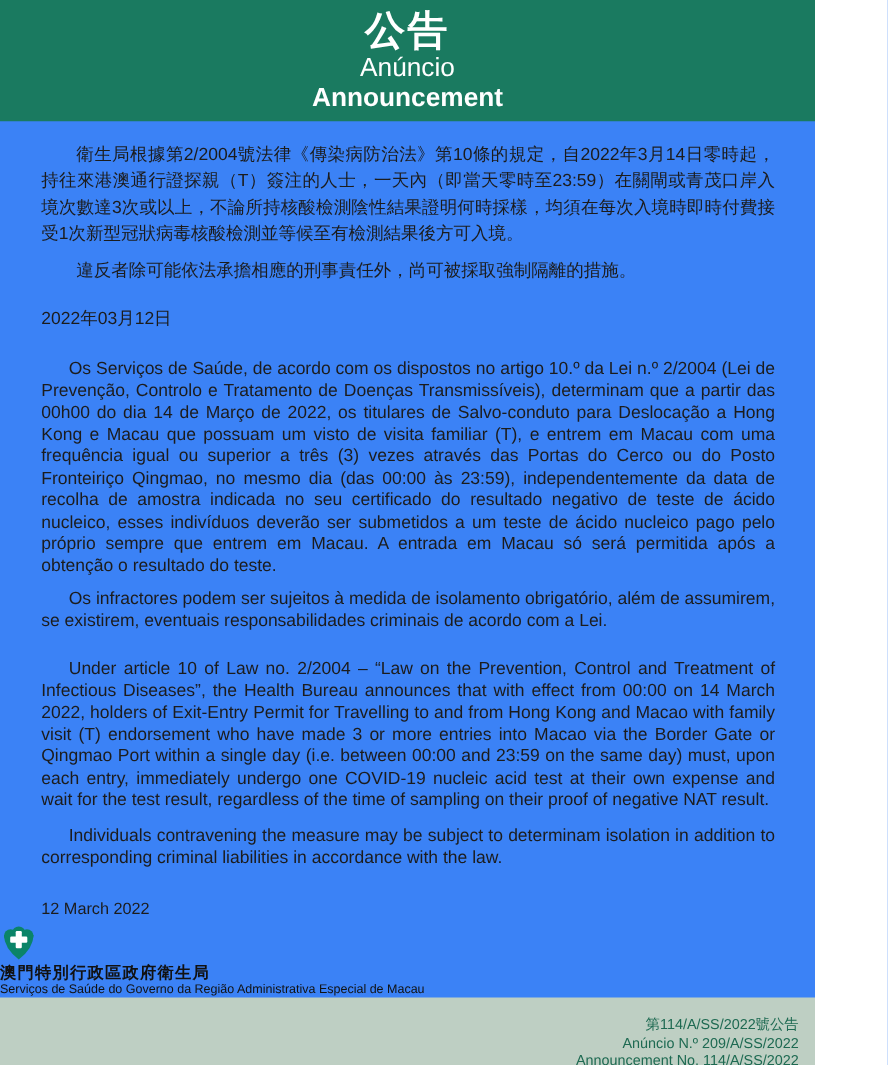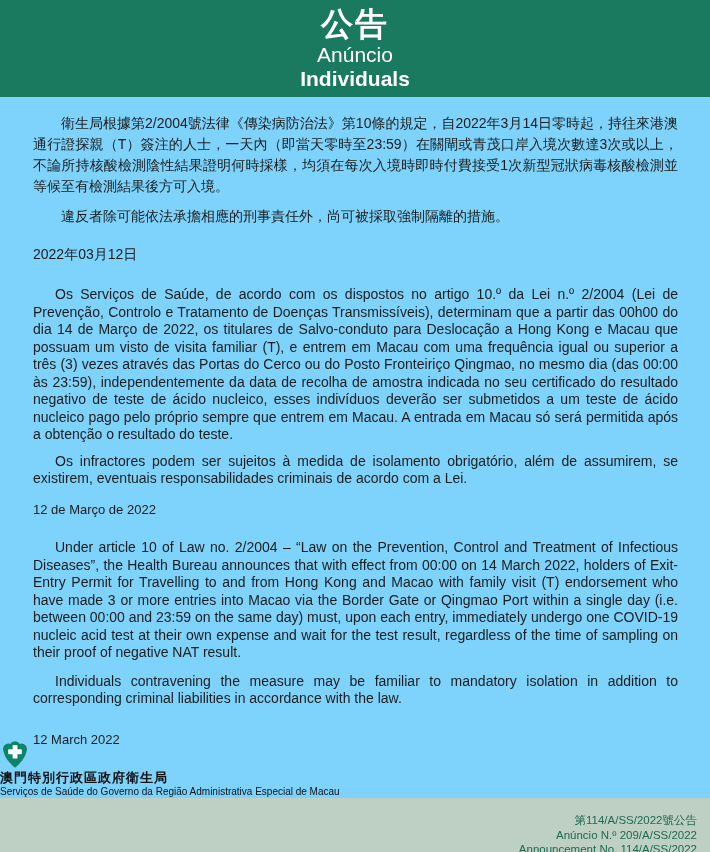--- a/index.html
+++ b/index.html
@@ -1,17 +1,17 @@
 <!DOCTYPE html>
 <html style="--header-green: #1a7a60; --footer-bg: #becfc3; --footer-text: #1e6a52; --logo-green: #0b8468;"><head>
 <meta charset="utf-8">
 <style>
   html,body{margin:0;padding:0;background:#ffffff;}
   body{font-family:"Liberation Sans","DejaVu Sans",sans-serif;}
-  .page{position:relative;width:710px;height:852px;background:#7dd3fc;overflow:hidden;}
+  .page{position:relative;width:652px;height:852px;background:#3b82f6;overflow:hidden;}
 
   
   .header{background:var(--header-green,#1a7a60);color:#ffffff;text-align:center;
           height:97px;box-sizing:border-box;padding-top:5px;}
   .header-zh{font-size:32px;font-weight:bold;line-height:38px;letter-spacing:2px;}
   .header-pt{font-size:21px;font-weight:normal;line-height:24px;}
   .header-en{font-size:21px;font-weight:bold;line-height:24px;}
 
   
   .doc-body{padding:16px 32px 0 33px;color:#1c1c1c;}
@@ -42,34 +42,33 @@
   .footer div{font-size:11.5px;line-height:14.5px;}
 </style>
 </head>
 <body>
 
 <div class="page">
 
   <div class="header">
     <div class="header-zh">公告</div>
     <div class="header-pt">Anúncio</div>
-    <div class="header-en">Individuals</div>
+    <div class="header-en">Announcement</div>
   </div>
 
   <div class="doc-body">
     <p class="zh-par zh-p1">衛生局根據第2/2004號法律《傳染病防治法》第10條的規定，自2022年3月14日零時起，持往來港澳通行證探親（T）簽注的人士，一天內（即當天零時至23:59）在關閘或青茂口岸入境次數達3次或以上，不論所持核酸檢測陰性結果證明何時採樣，均須在每次入境時即時付費接受1次新型冠狀病毒核酸檢測並等候至有檢測結果後方可入境。</p>
     <p class="zh-par zh-p2">違反者除可能依法承擔相應的刑事責任外，尚可被採取強制隔離的措施。</p>
     <p class="zh-date">2022年03月12日</p>
 
     <p class="lat-par pt-p1">Os Serviços de Saúde, de acordo com os dispostos no artigo 10.º da Lei n.º 2/2004 (Lei de Prevenção, Controlo e Tratamento de Doenças Transmissíveis), determinam que a partir das 00h00 do dia 14 de Março de 2022, os titulares de Salvo-conduto para Deslocação a Hong Kong e Macau que possuam um visto de visita familiar (T), e entrem em Macau com uma frequência igual ou superior a três (3) vezes através das Portas do Cerco ou do Posto Fronteiriço Qingmao, no mesmo dia (das 00:00 às 23:59), independentemente da data de recolha de amostra indicada no seu certificado do resultado negativo de teste de ácido nucleico, esses indivíduos deverão ser submetidos a um teste de ácido nucleico pago pelo próprio sempre que entrem em Macau. A entrada em Macau só será permitida após a obtenção o resultado do teste.</p>
     <p class="lat-par pt-p2">Os infractores podem ser sujeitos à medida de isolamento obrigatório, além de assumirem, se existirem, eventuais responsabilidades criminais de acordo com a Lei.</p>
-    <p class="lat-date pt-date">12 de Março de 2022</p>
 
     <p class="lat-par en-p1">Under article 10 of Law no. 2/2004 – “Law on the Prevention, Control and Treatment of Infectious Diseases”, the Health Bureau announces that with effect from 00:00 on 14 March 2022, holders of Exit-Entry Permit for Travelling to and from Hong Kong and Macao with family visit (T) endorsement who have made 3 or more entries into Macao via the Border Gate or Qingmao Port within a single day (i.e. between 00:00 and 23:59 on the same day) must, upon each entry, immediately undergo one COVID-19 nucleic acid test at their own expense and wait for the test result, regardless of the time of sampling on their proof of negative NAT result.</p>
-    <p class="lat-par en-p2">Individuals contravening the measure may be familiar to mandatory isolation in addition to corresponding criminal liabilities in accordance with the law.</p>
+    <p class="lat-par en-p2">Individuals contravening the measure may be subject to determinam isolation in addition to corresponding criminal liabilities in accordance with the law.</p>
     <p class="lat-date en-date">12 March 2022</p>
   </div>
 
   <div class="org">
     <svg class="logo" viewBox="0 0 32 32" aria-hidden="true">
       <g class="green">
         <circle cx="9" cy="9.2" r="5.6"></circle>
         <circle cx="16" cy="6.8" r="5.6"></circle>
         <circle cx="23" cy="9.2" r="5.6"></circle>
         <path d="M3.4 8.5 Q3.4 19.5 16 29.5 Q28.6 19.5 28.6 8.5 Z"></path>

